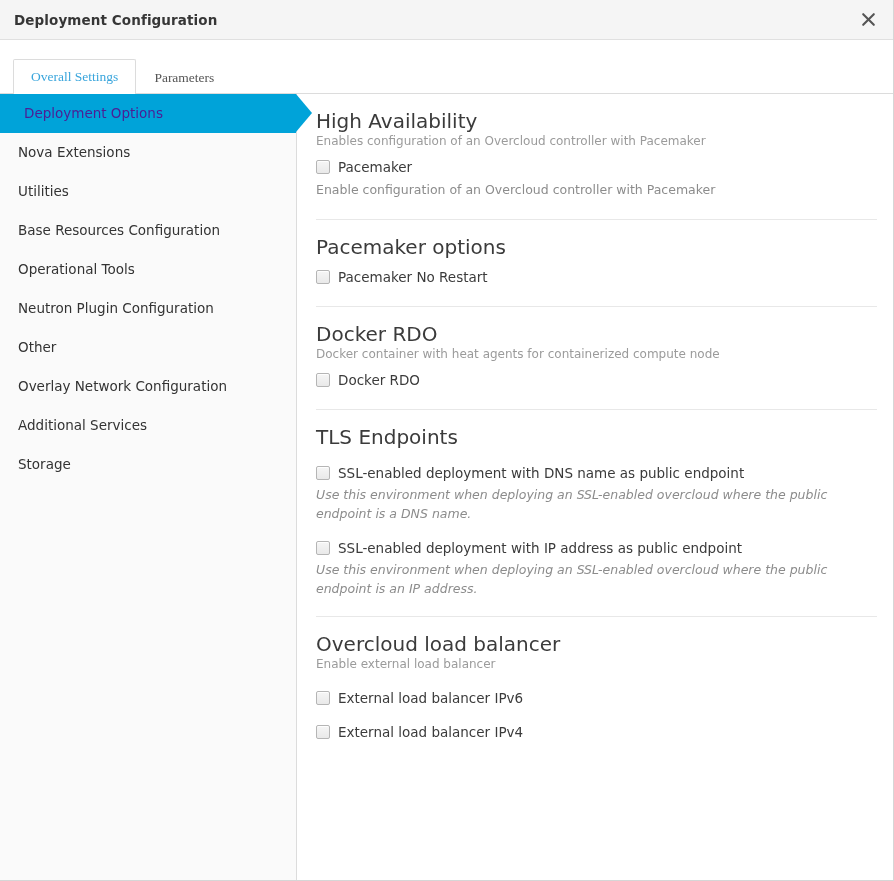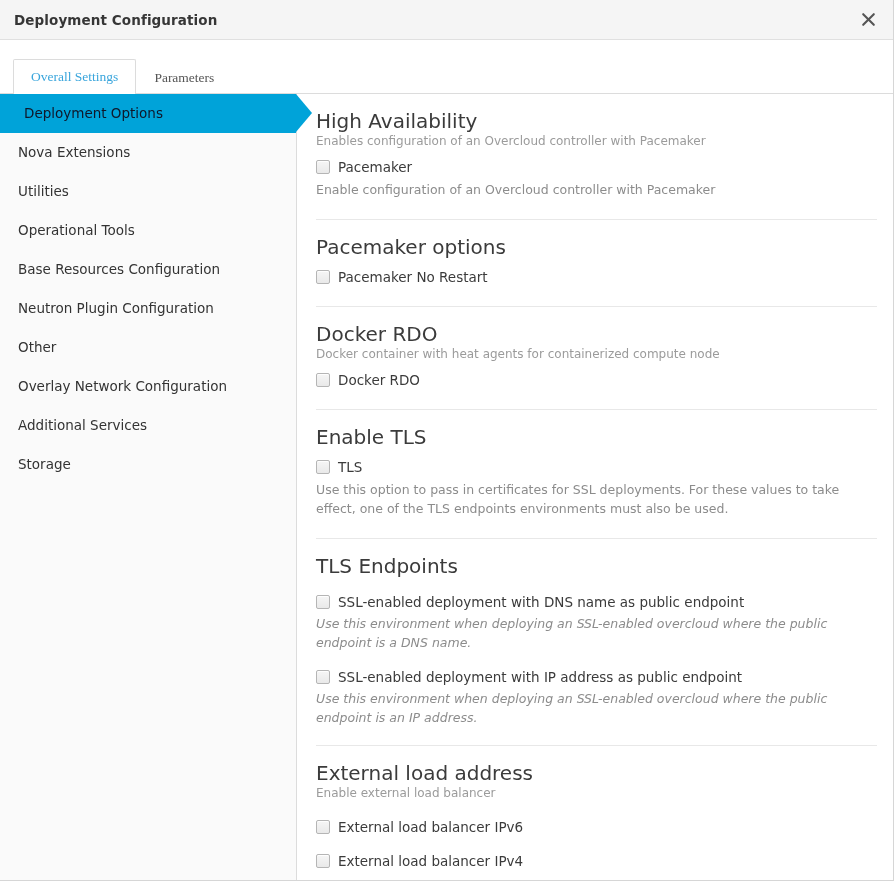--- a/index.html
+++ b/index.html
@@ -128,21 +128,21 @@
     padding: 11px 16px 11px 18px;
     font-size: 13.5px;
     line-height: 17px;
     color: #333;
     cursor: pointer;
     background: transparent;
     white-space: nowrap;
   }
   .nav-item.active {
     background: #00a3d9;
-    color: #0f172a;
+    color: #4c1d95;
     z-index: 5;
     padding-left: 24px;
   }
   .nav-item.active::after {
     content: "";
     position: absolute;
     left: 100%;
     top: 0;
     width: 0;
     height: 0;
@@ -272,24 +272,24 @@
       <div class="nav-item active">
         <span>Deployment Options</span>
       </div>
       <div class="nav-item">
         <span>Nova Extensions</span>
       </div>
       <div class="nav-item">
         <span>Utilities</span>
       </div>
       <div class="nav-item">
+        <span>Base Resources Configuration</span>
+      </div>
+      <div class="nav-item">
         <span>Operational Tools</span>
-      </div>
-      <div class="nav-item">
-        <span>Base Resources Configuration</span>
       </div>
       <div class="nav-item">
         <span>Neutron Plugin Configuration</span>
       </div>
       <div class="nav-item">
         <span>Other</span>
       </div>
       <div class="nav-item">
         <span>Overlay Network Configuration</span>
       </div>
@@ -329,50 +329,40 @@
         <div class="section-inner">
           <div class="section-title">Docker RDO</div>
           <div class="section-sub">Docker container with heat agents for containerized compute node</div>
           <div class="chk-row">
             <span class="chk-box"></span>
             <span class="chk-label">Docker RDO</span>
           </div>
         </div>
       </div>
 
-      <div class="section">
-        <div class="section-inner">
-          <div class="section-title nosub">Enable TLS</div>
-          <div class="chk-row">
-            <span class="chk-box"></span>
-            <span class="chk-label">TLS</span>
-          </div>
-          <div class="help-text">Use this option to pass in certificates for SSL deployments. For these values to take effect, one of the TLS endpoints environments must also be used.</div>
-        </div>
-      </div>
 
       <div class="section">
         <div class="section-inner">
           <div class="section-title nosub">TLS Endpoints</div>
           <div class="chk-row tight">
             <span class="chk-box"></span>
             <span class="chk-label">SSL-enabled deployment with DNS name as public endpoint</span>
           </div>
           <div class="help-text indent">Use this environment when deploying an SSL-enabled overcloud where the public endpoint is a DNS name.</div>
           <div class="chk-row tight">
             <span class="chk-box"></span>
             <span class="chk-label">SSL-enabled deployment with IP address as public endpoint</span>
           </div>
           <div class="help-text indent">Use this environment when deploying an SSL-enabled overcloud where the public endpoint is an IP address.</div>
         </div>
       </div>
 
       <div class="section">
         <div class="section-inner">
-          <div class="section-title">External load address</div>
+          <div class="section-title">Overcloud load balancer</div>
           <div class="section-sub">Enable external load balancer</div>
           <div class="chk-row tight">
             <span class="chk-box"></span>
             <span class="chk-label">External load balancer IPv6</span>
           </div>
           <div class="chk-row tight">
             <span class="chk-box"></span>
             <span class="chk-label">External load balancer IPv4</span>
           </div>
         </div>

